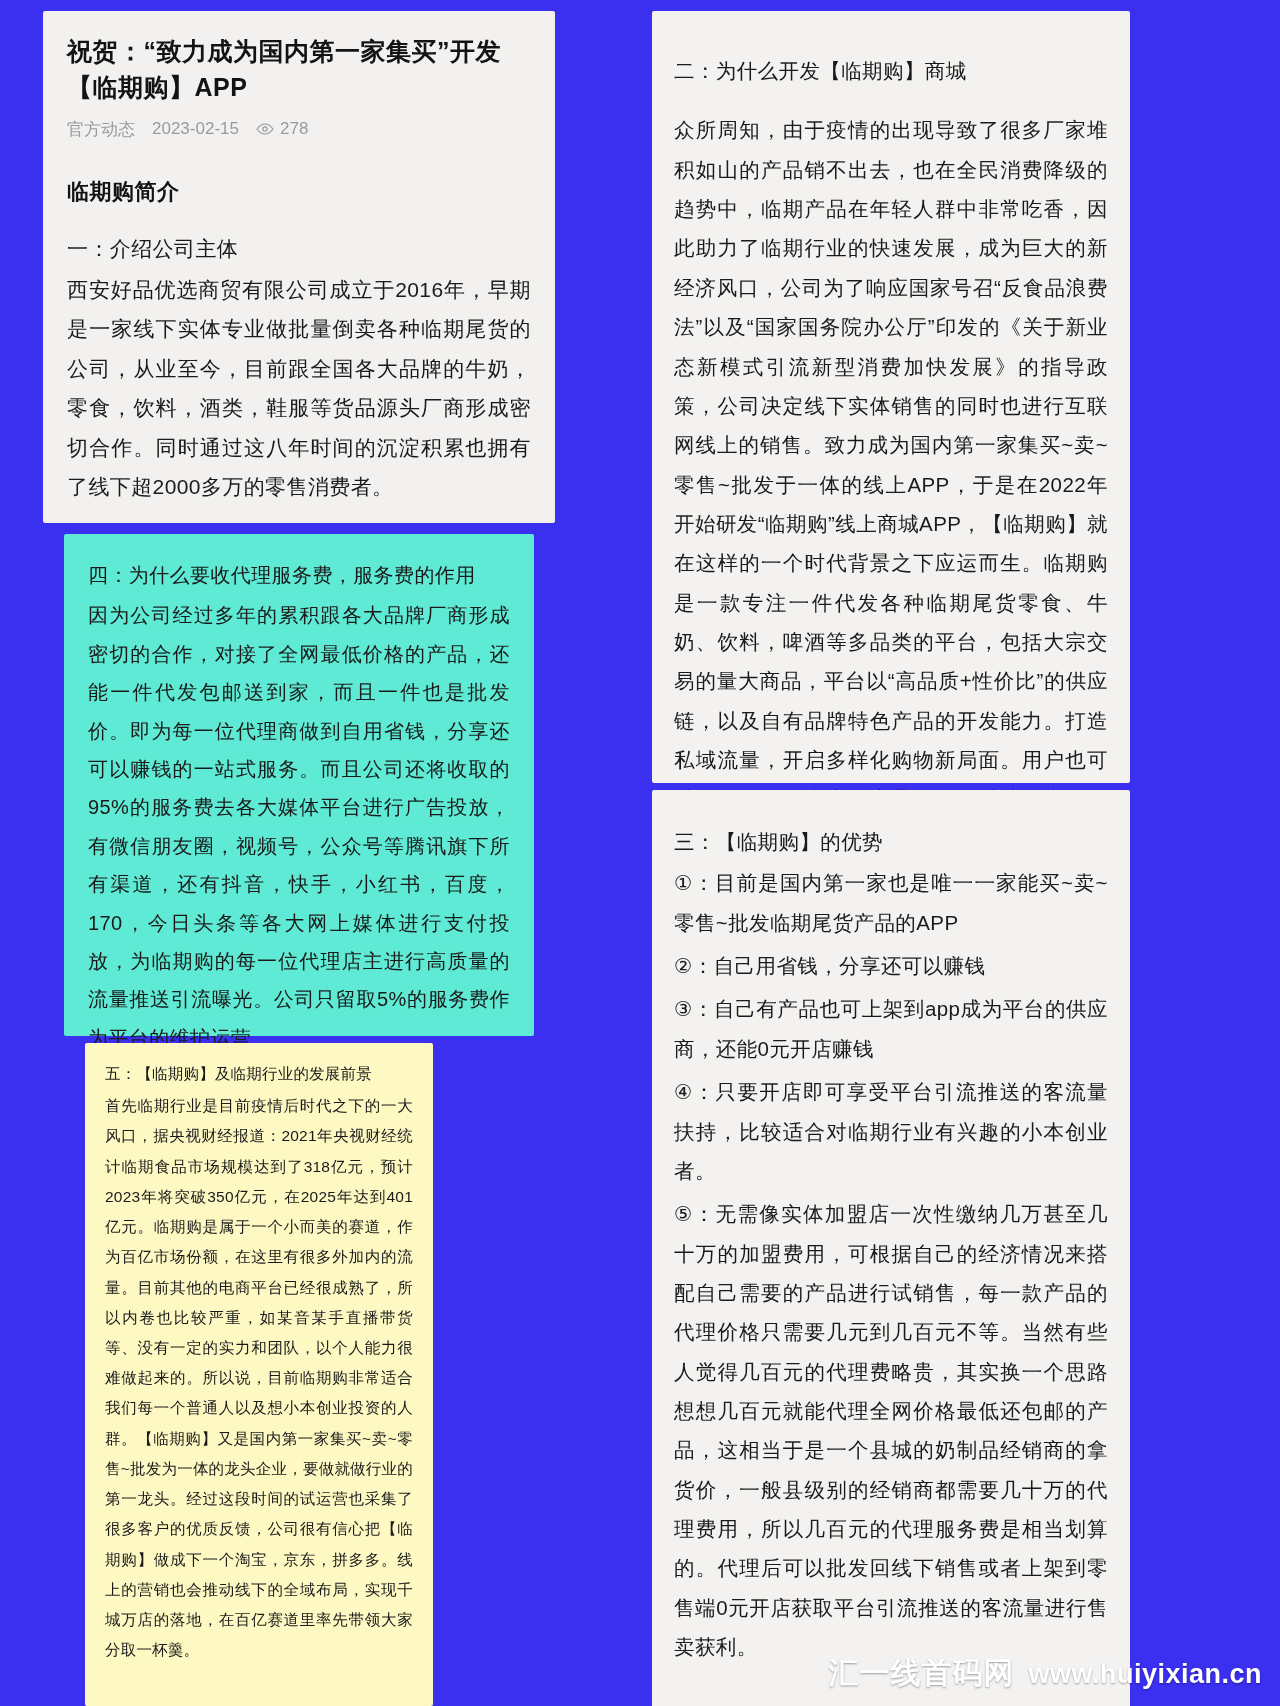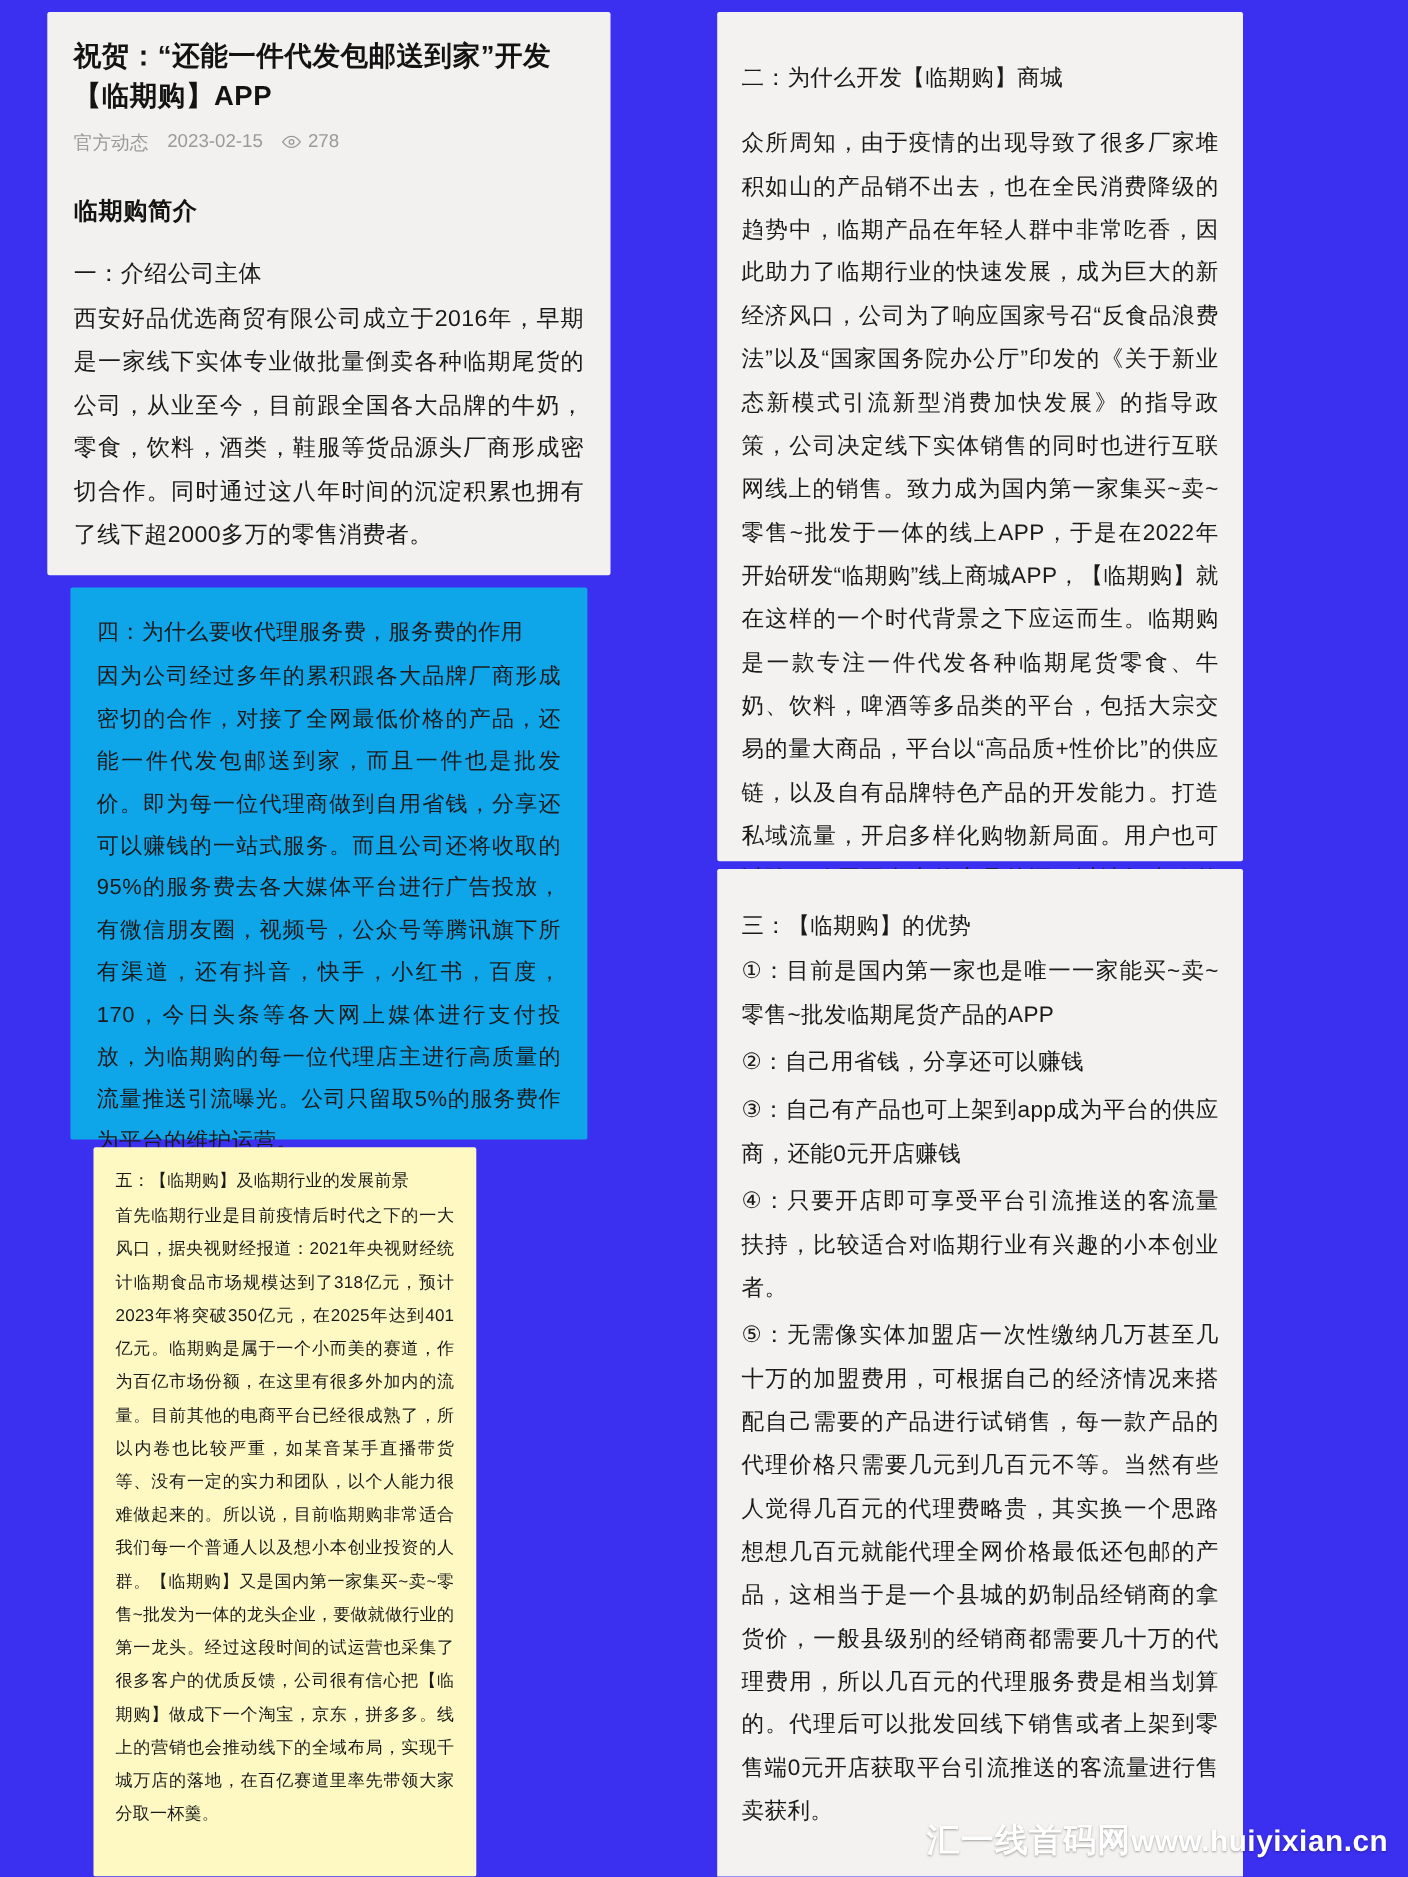--- a/index.html
+++ b/index.html
@@ -84,21 +84,21 @@
     letter-spacing: 0.4px;
     margin: 0 0 2px 0;
   }
 
   #card-fee {
     left: 64px;
     top: 534px;
     width: 470px;
     height: 502px;
     padding: 22px 24px;
-    background: #0ea5e9;
+    background: #5eead4;
   }
   #card-fee .body-text, #card-fee .sec-head {
     font-size: 20px;
     line-height: 1.92;
   }
 
   #card-future {
     left: 85px;
     top: 1043px;
     width: 348px;
@@ -152,20 +152,21 @@
     white-space: pre-wrap;
   }
 
   
   #watermark {
     position: absolute;
     right: 18px;
     bottom: 12px;
     display: flex;
     align-items: baseline;
+    gap: 14px;
     z-index: 5;
   }
   #watermark .wm-name {
     font-size: 30px;
     font-weight: bold;
     color: #ffffff;
     letter-spacing: 1px;
     text-shadow: 0 1px 2px rgba(0,0,0,.35);
   }
   #watermark .wm-url {
@@ -175,21 +176,21 @@
     letter-spacing: 0.5px;
     text-shadow: 0 1px 2px rgba(0,0,0,.35);
   }
 </style>
 </head>
 <body>
 
 <div class="page">
 
   <div class="card" id="card-intro">
-    <h1 class="art-title">祝贺：“还能一件代发包邮送到家”开发【临期购】APP</h1>
+    <h1 class="art-title">祝贺：“致力成为国内第一家集买”开发【临期购】APP</h1>
     <div class="meta-row">
       <span>官方动态</span>
       <span>2023-02-15</span>
       <span class="meta-views">
         <span class="eye-icon">
           <svg width="18" height="12" viewBox="0 0 18 12" fill="none" stroke="#9a9a9a" stroke-width="1.2">
             <path d="M1 6c2.6-3.6 5.3-5 8-5s5.4 1.4 8 5c-2.6 3.6-5.3 5-8 5S3.6 9.6 1 6z"></path>
             <circle cx="9" cy="6" r="2.1"></circle>
           </svg>
         </span>

